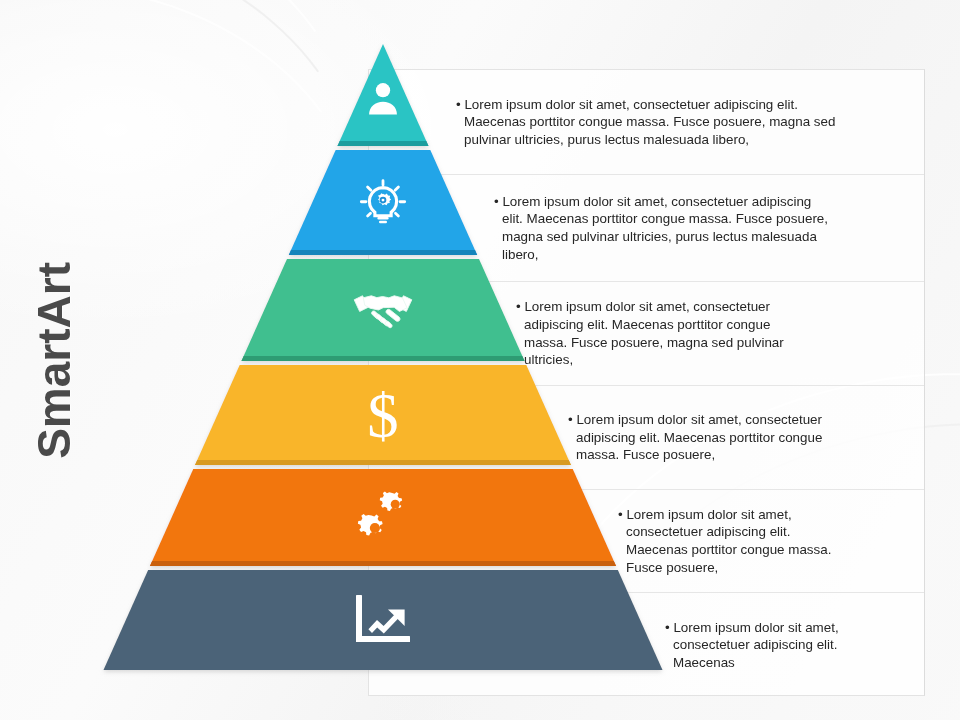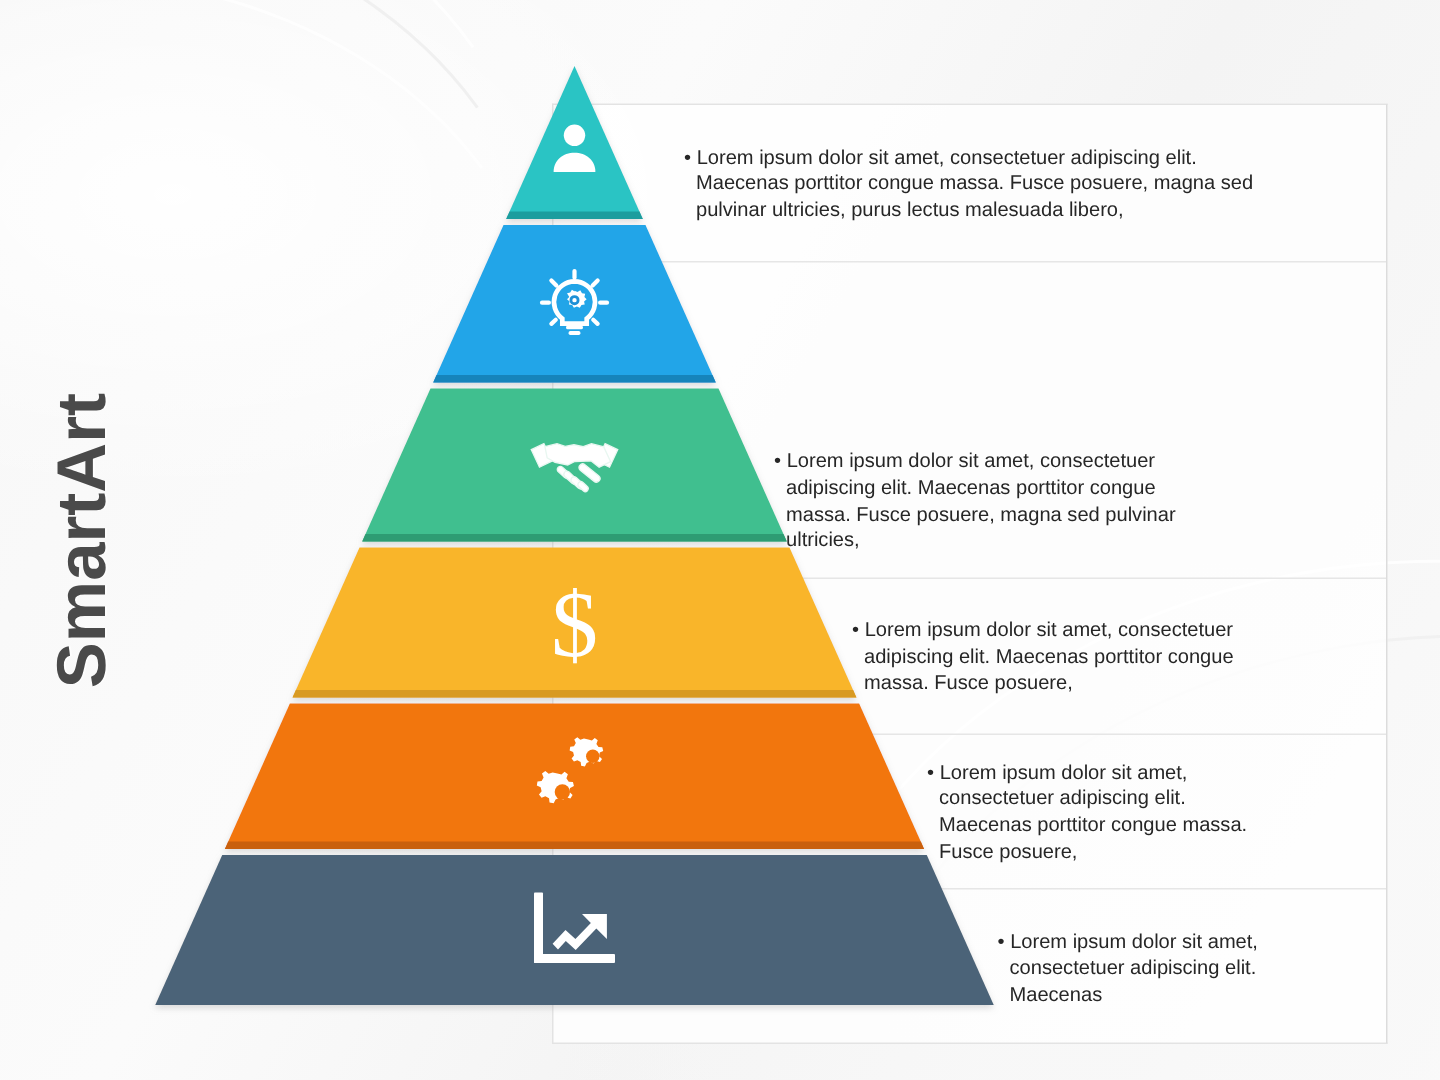--- a/index.html
+++ b/index.html
@@ -82,20 +82,26 @@
 
   <div id="brand">
     <span>SmartArt</span>
   </div>
 
   <div id="panel">
     <div class="prow" id="prow0" style="top: 0px; height: 105px;">
         <div class="ptext" style="margin-left: 88px; width: 460px; text-align: left;">Lorem ipsum dolor sit amet, consectetuer adipiscing  elit.
 Maecenas  porttitor congue massa. Fusce posuere, magna  sed
 pulvinar  ultricies,  purus lectus malesuada  libero,</div>
+      </div>
+    <div class="prow" id="prow1" style="top: 105px; height: 107px;">
+        <div class="ptext" style="margin-left: 126px; width: 420px; text-align: left;">Lorem ipsum dolor sit amet, consectetuer adipiscing
+elit.  Maecenas  porttitor congue massa. Fusce posuere,
+magna  sed pulvinar  ultricies,  purus lectus malesuada
+libero,</div>
       </div>
     <div class="prow" id="prow2" style="top: 212px; height: 104px;">
         <div class="ptext" style="margin-left: 148px; width: 380px; text-align: left;">Lorem ipsum dolor sit amet, consectetuer
 adipiscing elit. Maecenas  porttitor congue
 massa. Fusce posuere, magna  sed pulvinar
 ultricies,</div>
       </div>
     <div class="prow" id="prow3" style="top: 316px; height: 104px;">
         <div class="ptext" style="margin-left: 200px; width: 350px; text-align: left;">Lorem ipsum dolor sit amet, consectetuer
 adipiscing  elit. Maecenas  porttitor congue

